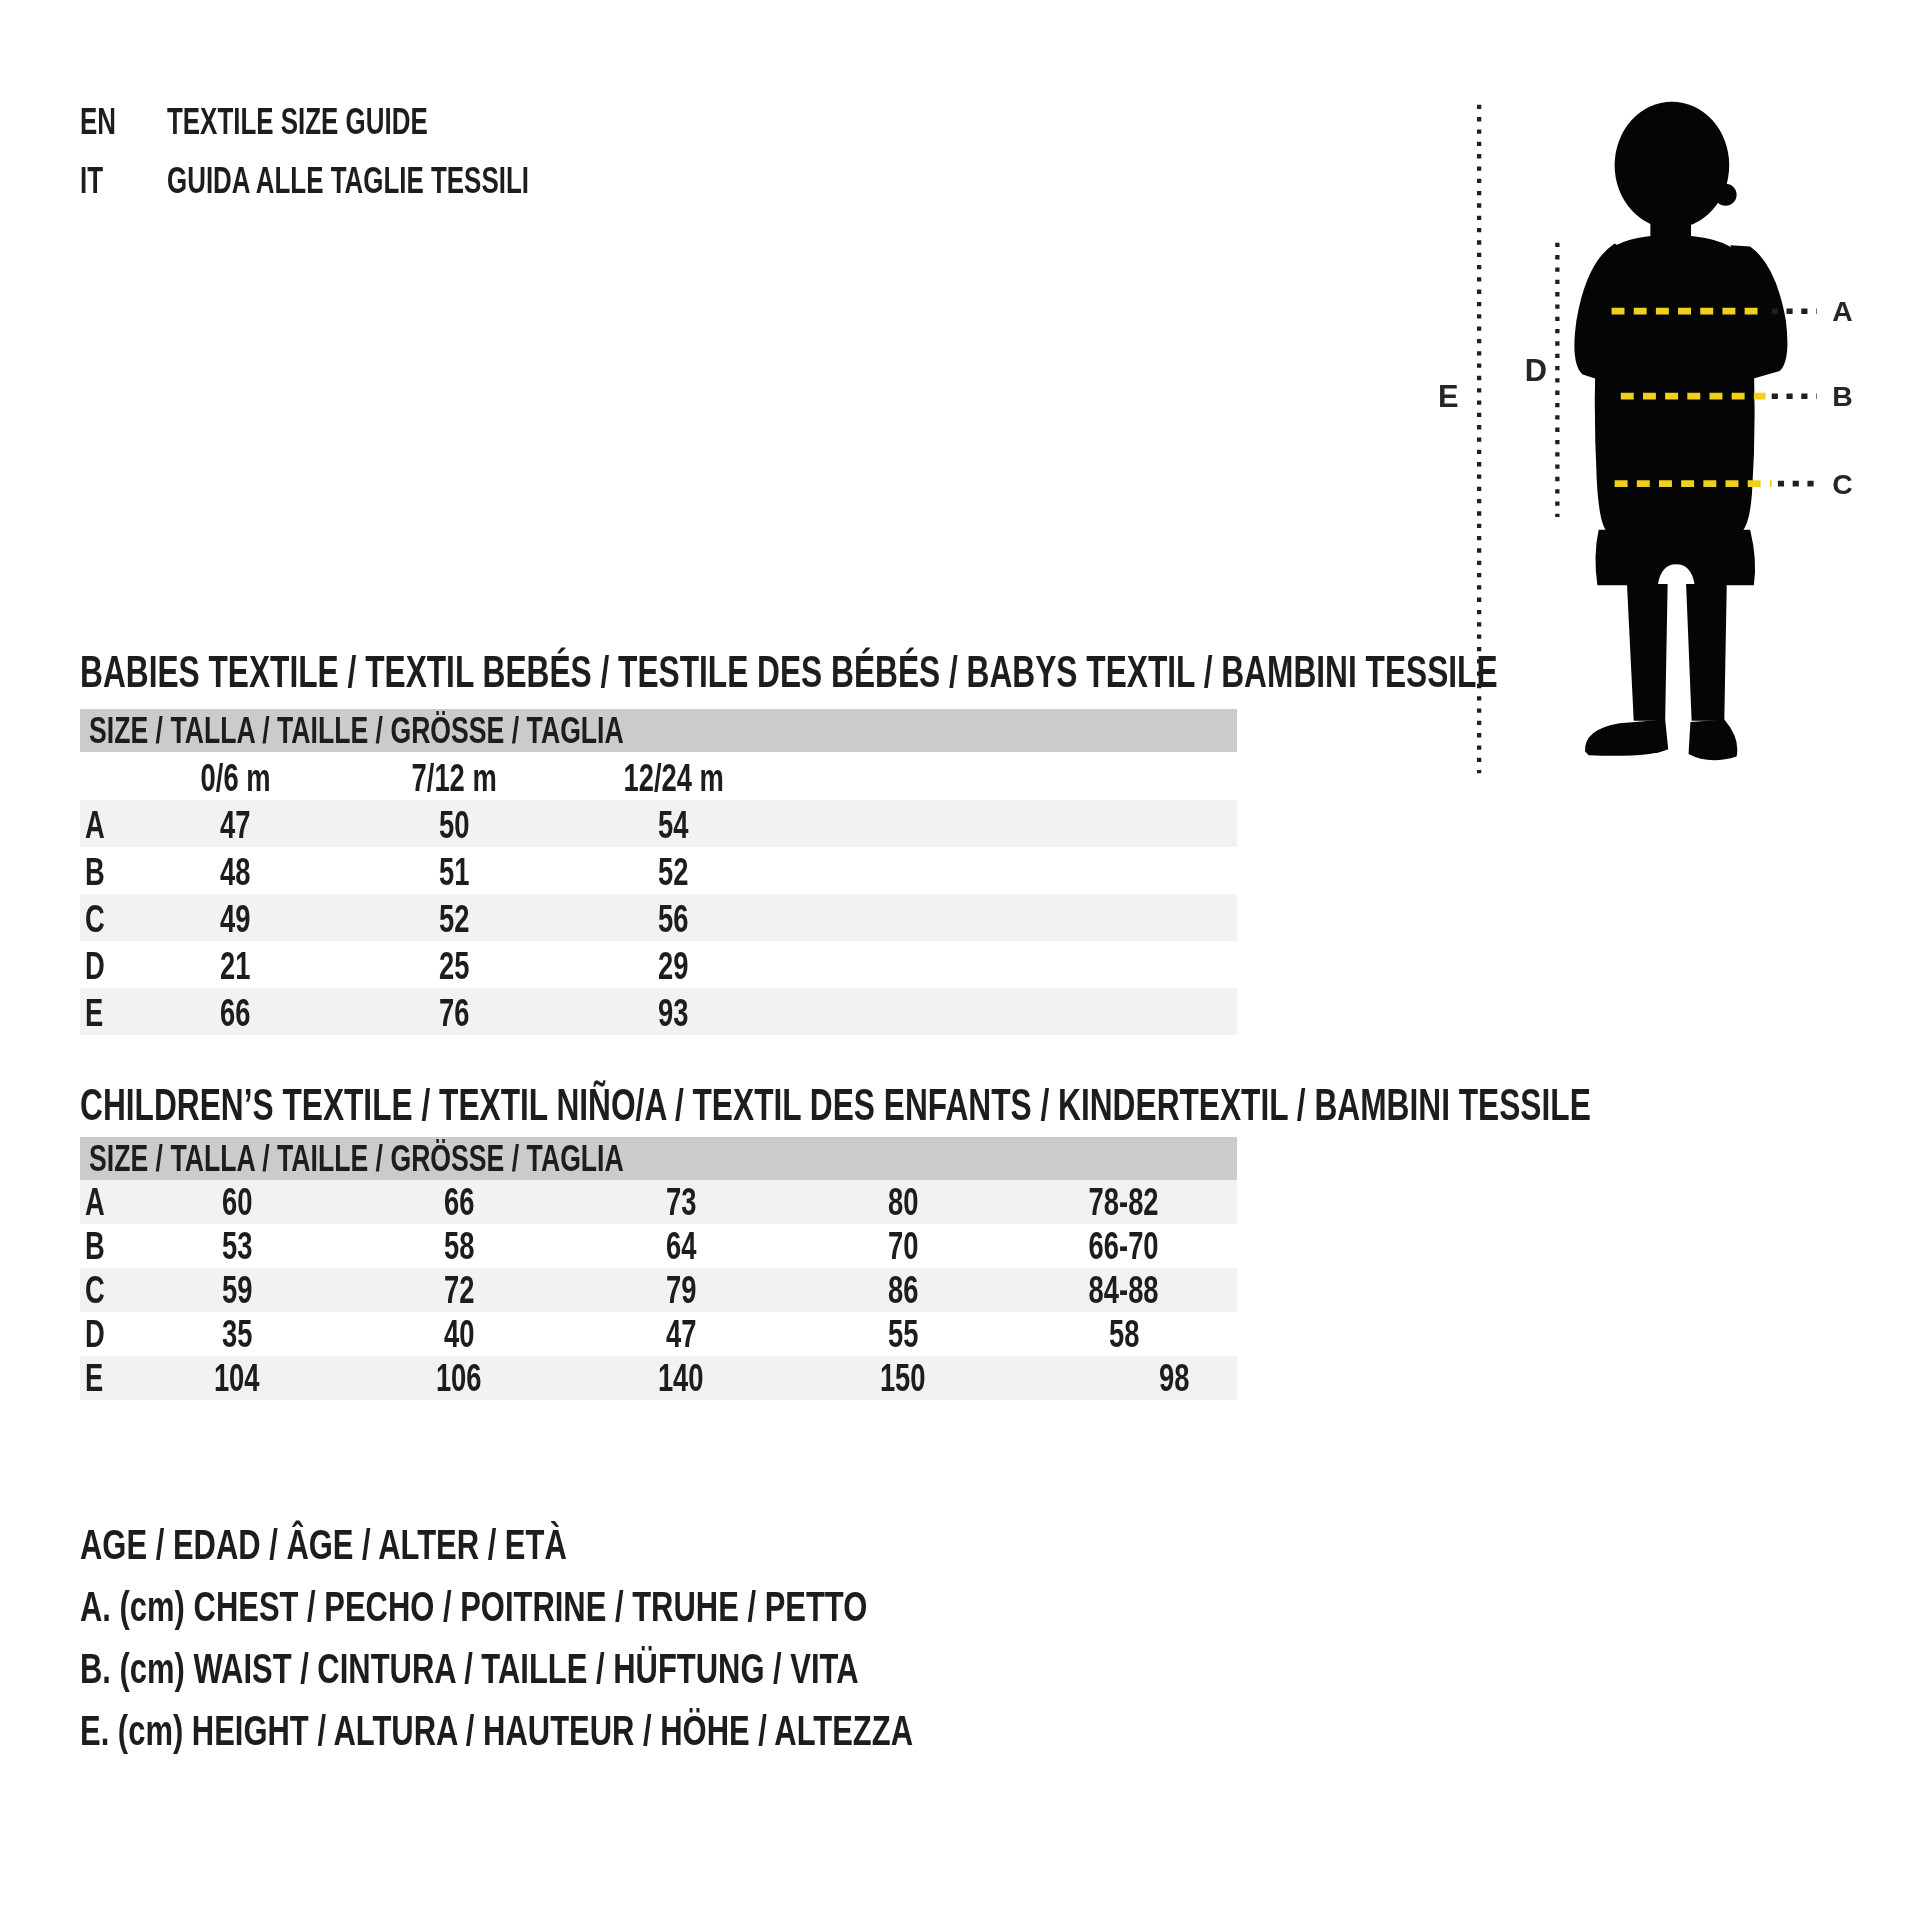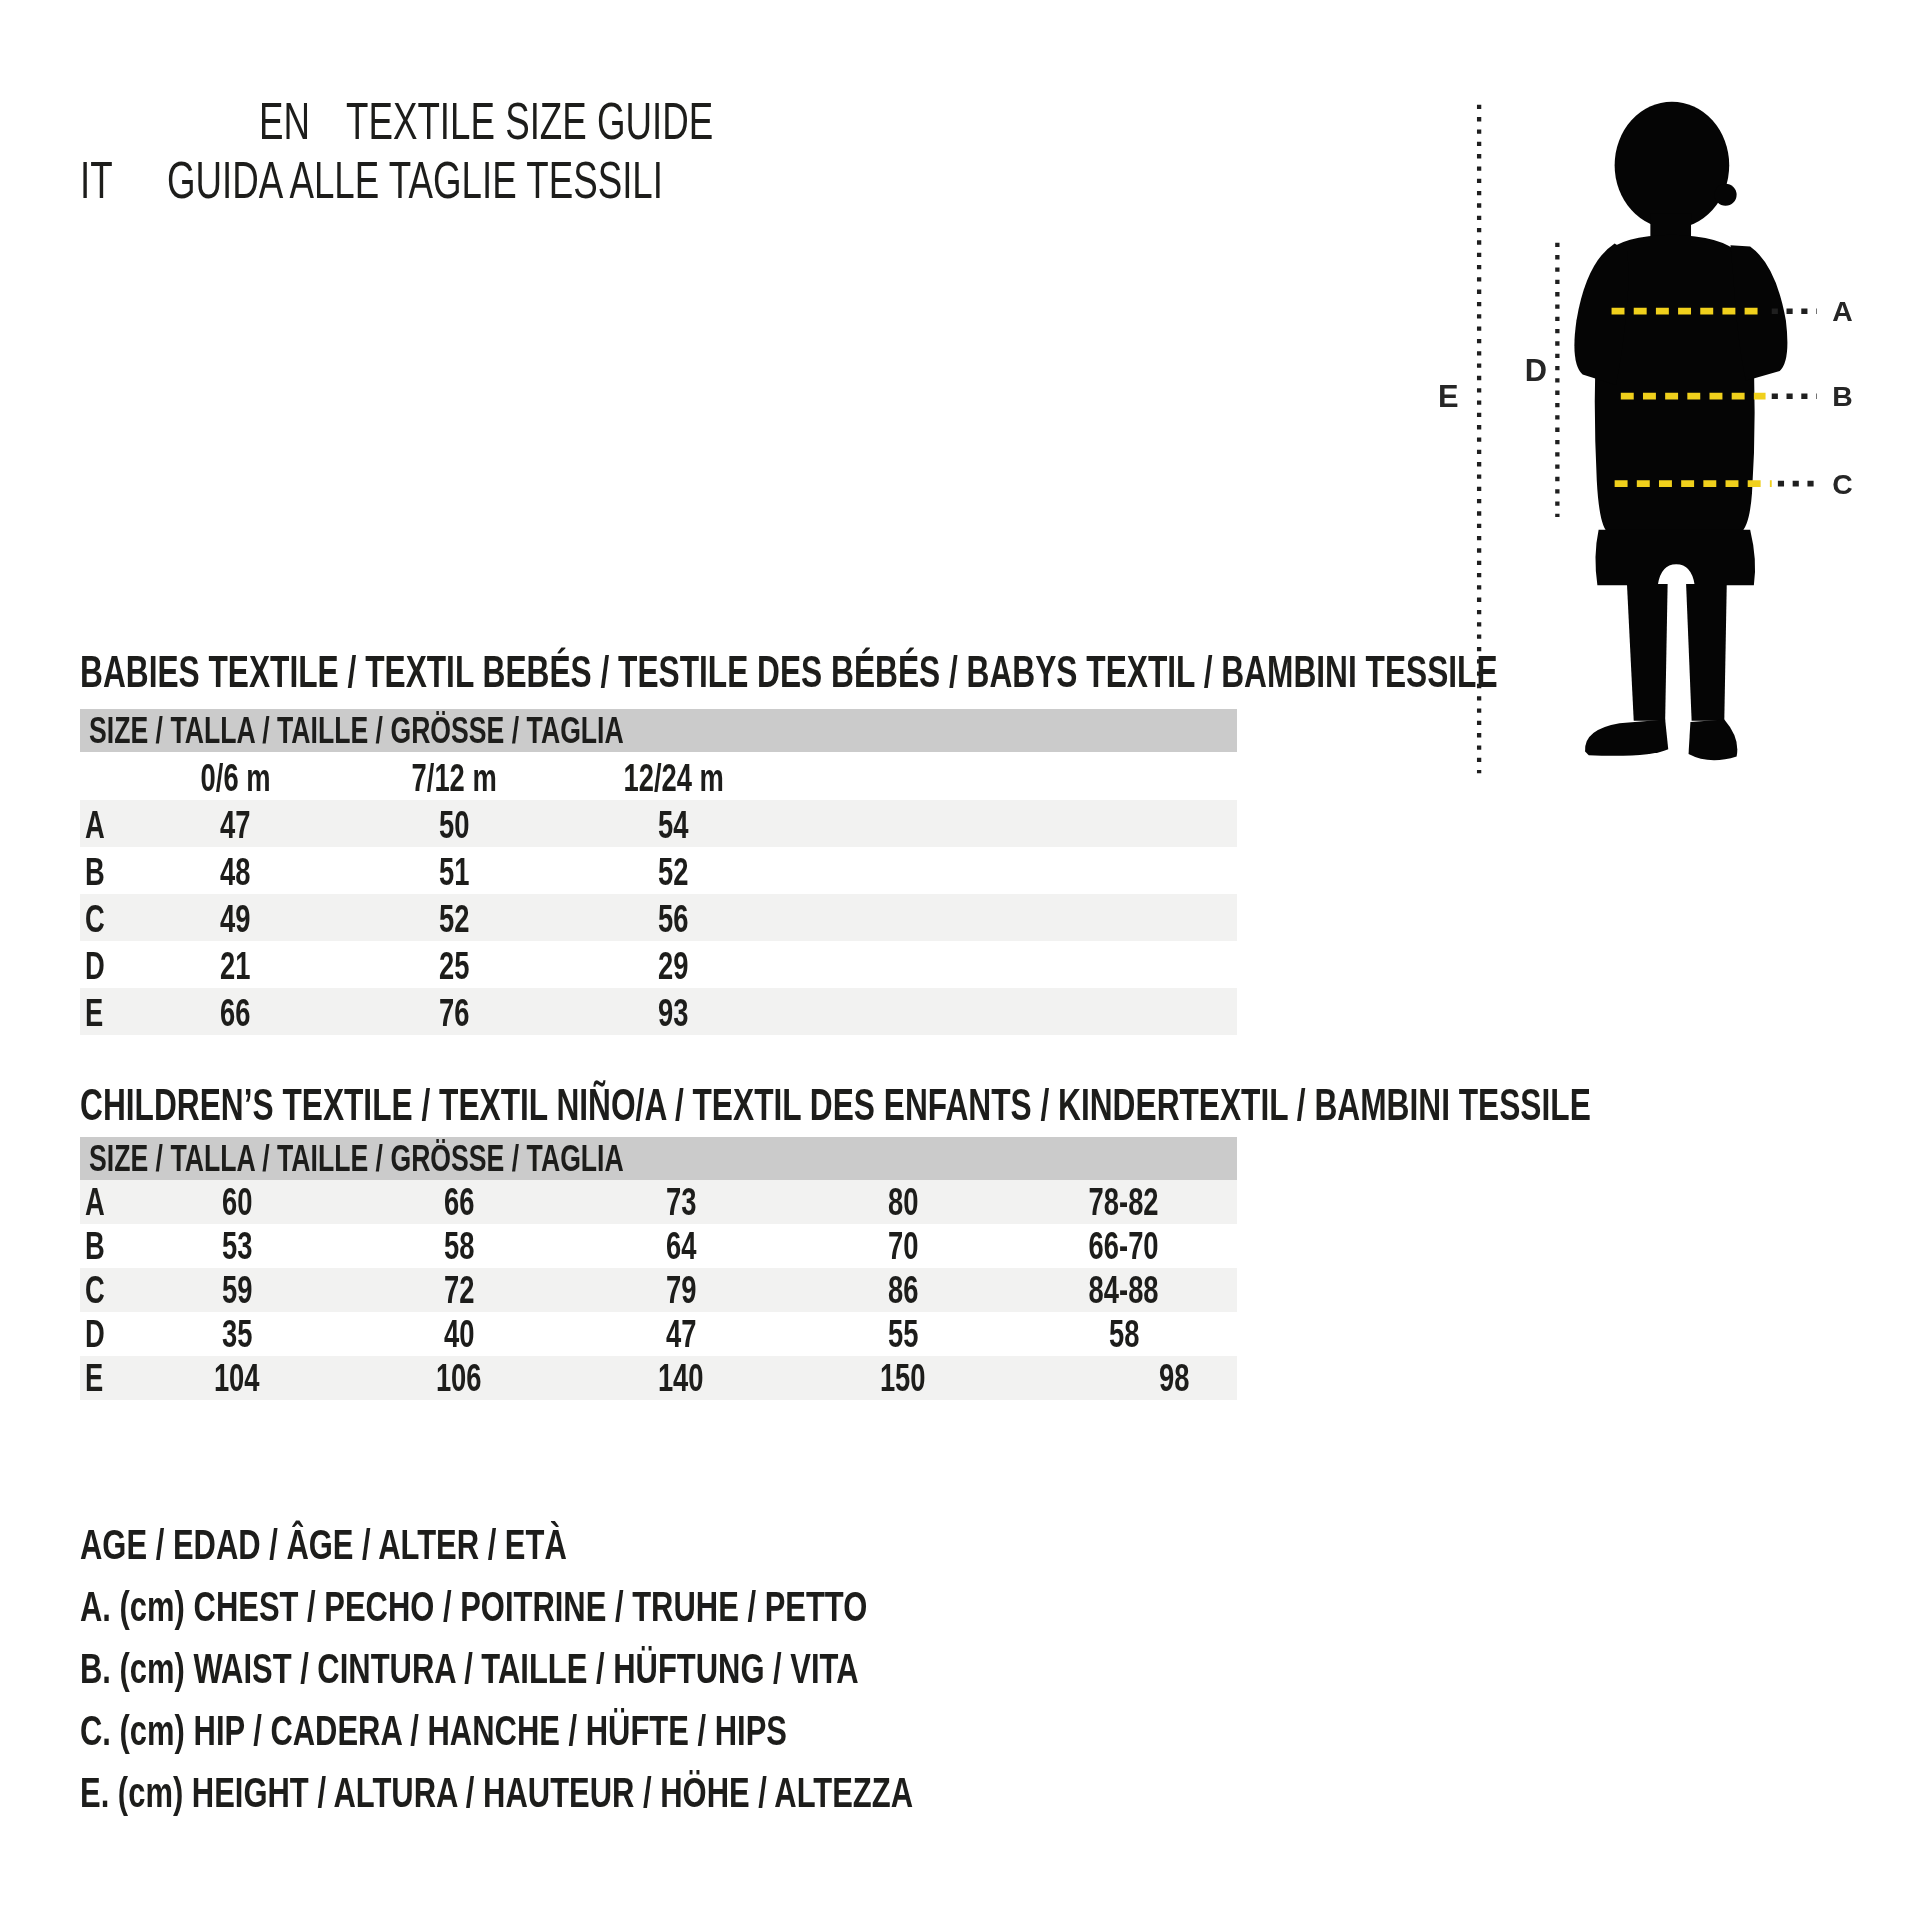--- a/index.html
+++ b/index.html
@@ -15,21 +15,21 @@
   body{
     width:1926px;height:1926px;position:relative;background:#ffffff;
     font-family:"Liberation Sans","DejaVu Sans",sans-serif;
     color:var(--text);overflow:hidden;
   }
   .cnd{display:inline-block;transform:scaleX(0.72);transform-origin:0 50%;white-space:nowrap;}
   .cnd-c{display:inline-block;transform:scaleX(0.72);transform-origin:50% 50%;white-space:nowrap;}
 
   
   .langs{position:absolute;left:80px;top:92px;}
-  .lang-row{display:flex;align-items:center;height:59px;font-size:51px;font-weight:400;justify-content:flex-end;}
+  .lang-row{display:flex;align-items:center;height:59px;font-size:36px;font-weight:700;}
   .lang-code{width:87px;flex:0 0 87px;}
 
   
   .sec-title{position:absolute;left:80px;height:49px;display:flex;align-items:center;
     font-size:44px;font-weight:700;white-space:nowrap;}
   .sec-title.babies{top:647px;}
   .sec-title.children{top:1080px;}
 
   
   .size-table{position:absolute;left:80px;width:1157px;}
@@ -319,19 +319,16 @@
   <div class="legend-row">
       <span class="cnd">AGE / EDAD / ÂGE / ALTER / ETÀ</span>
     </div>
   <div class="legend-row">
       <span class="cnd">A. (cm) CHEST / PECHO / POITRINE / TRUHE / PETTO</span>
     </div>
   <div class="legend-row">
       <span class="cnd">B. (cm) WAIST / CINTURA / TAILLE / HÜFTUNG / VITA</span>
     </div>
   <div class="legend-row">
-      <span class="cnd">C. (cm) HIP / CADERA / HANCHE / HÜFTE / HIPS</span>
-    </div>
-  <div class="legend-row">
       <span class="cnd">E. (cm) HEIGHT / ALTURA / HAUTEUR / HÖHE / ALTEZZA</span>
     </div>
 </div>
 
 
 </body></html>

